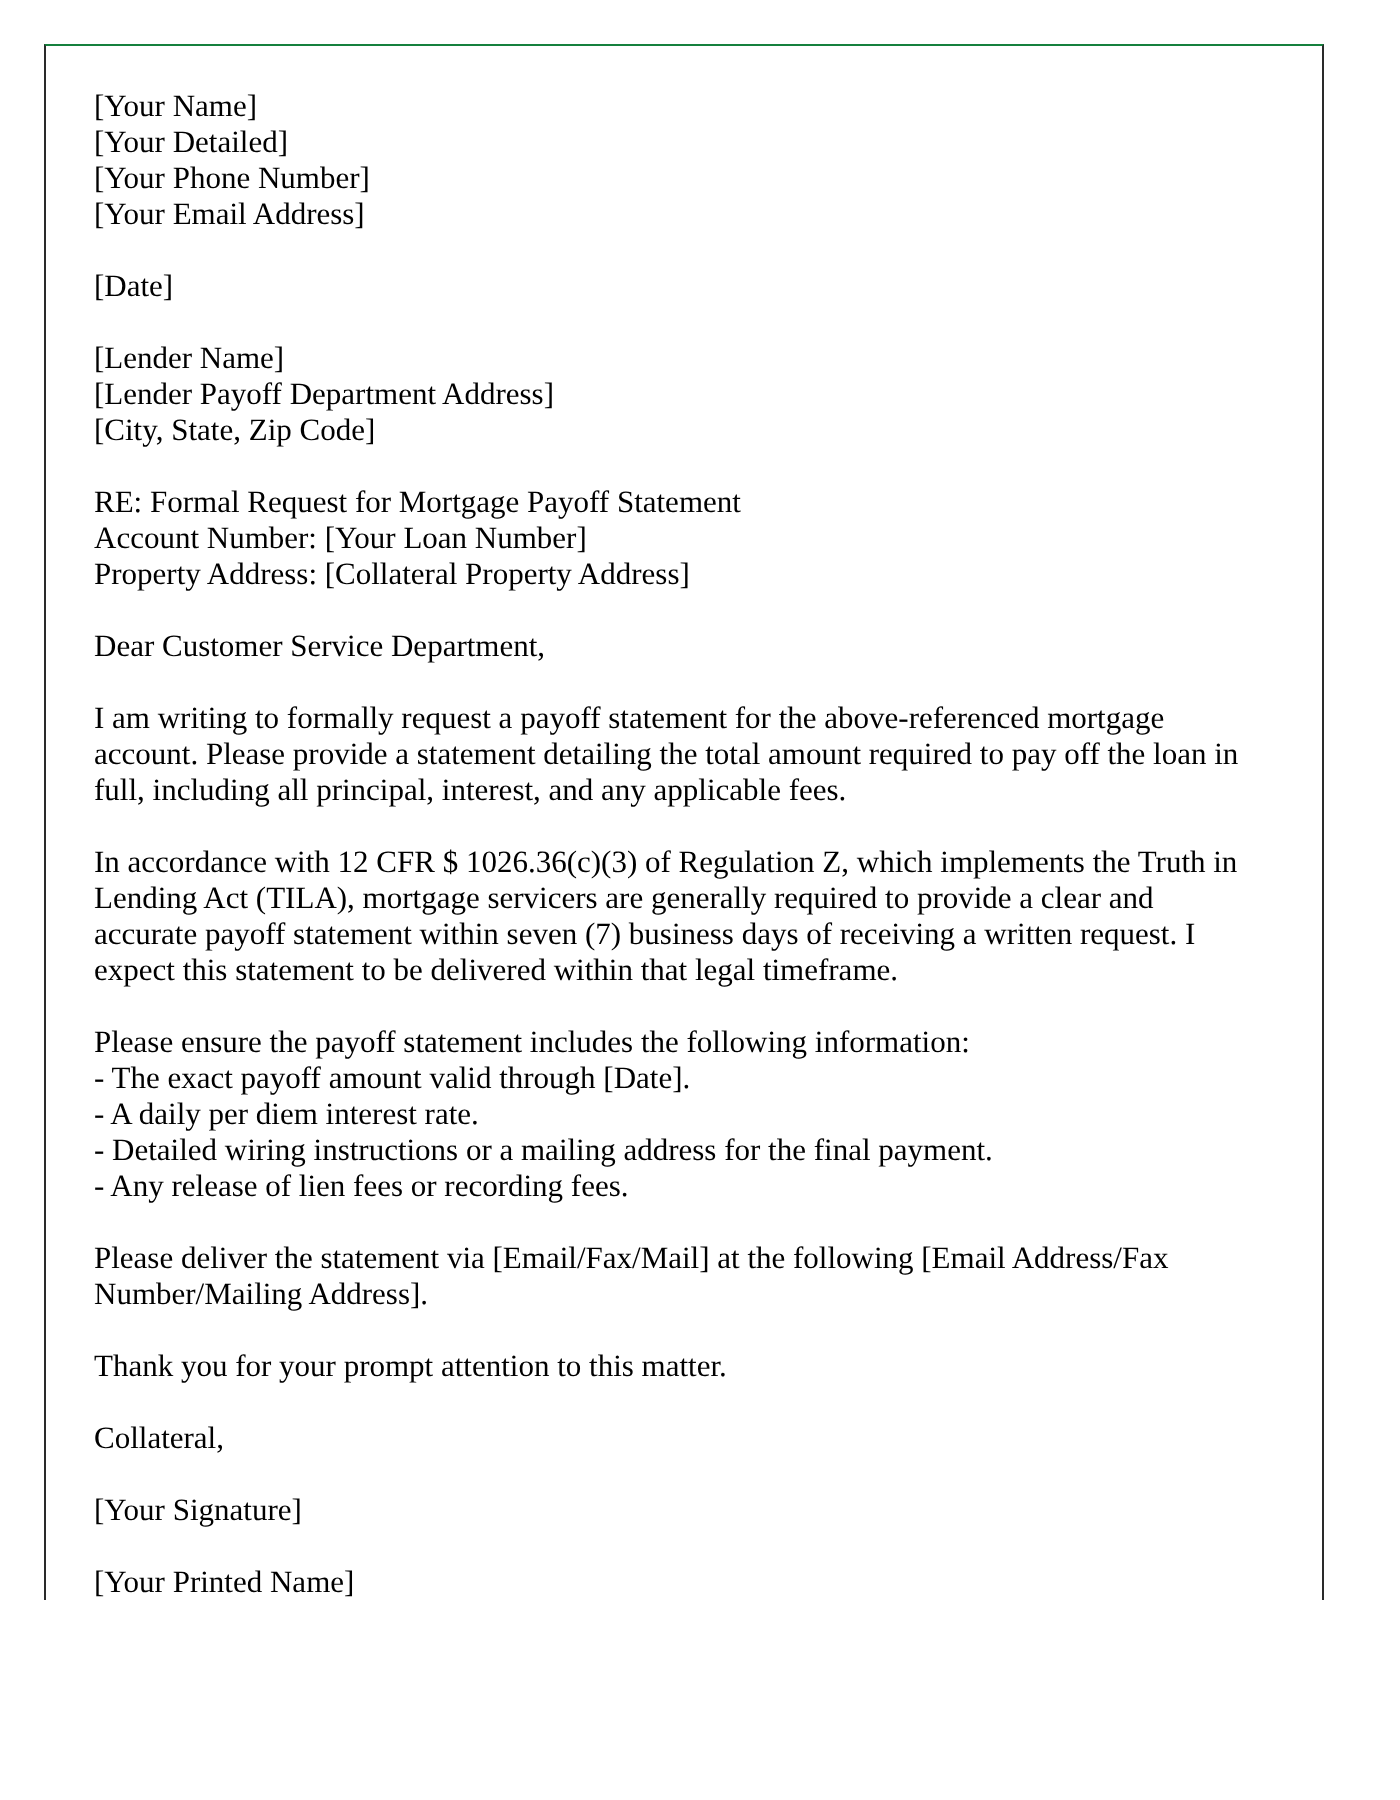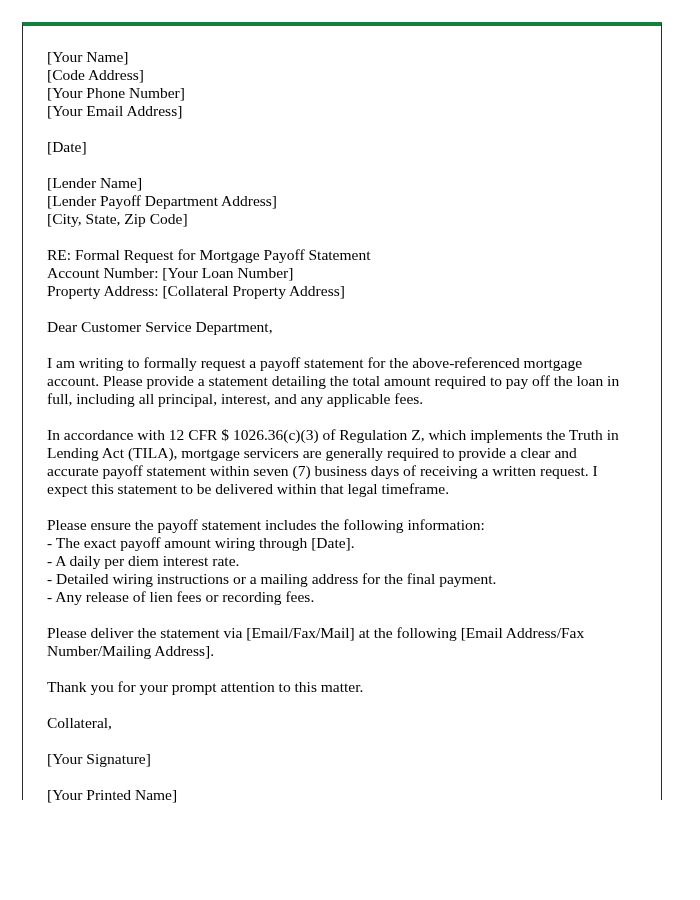--- a/index.html
+++ b/index.html
@@ -18,21 +18,21 @@
   }
 
   
   #letter-frame {
     position: absolute;
     left: 22px;
     top: 22px;
     width: 640px;
     height: 778px;
     box-sizing: border-box;
-    border-top: 4px solid #15803d;
+    border-top: 1px solid #15803d;
     border-left: 1px solid #2a2a2a;
     border-right: 1px solid #2a2a2a;
     border-bottom: none;
     background: #ffffff;
   }
 
   #letter-body {
     position: absolute;
     left: 24px;
     top: 22px;
@@ -69,21 +69,21 @@
   }
 </style>
 </head>
 <body>
 
 <div id="letter-frame">
   <div id="letter-body">
 
     <div class="block">
       <div class="line">[Your Name]</div>
-      <div class="line">[Code Address]</div>
+      <div class="line">[Your Detailed]</div>
       <div class="line">[Your Phone Number]</div>
       <div class="line">[Your Email Address]</div>
     </div>
 
     <div class="block">
       <div class="line">[Date]</div>
     </div>
 
     <div class="block">
       <div class="line">[Lender Name]</div>
@@ -100,21 +100,21 @@
     <div class="block">
       <div class="line">Dear Customer Service Department,</div>
     </div>
 
     <p class="para">I am writing to formally request a payoff statement for the above-referenced mortgage account. Please provide a statement detailing the total amount required to pay off the loan in full, including all principal, interest, and any applicable fees.</p>
 
     <p class="para">In accordance with 12 CFR $ 1026.36(c)(3) of Regulation Z, which implements the Truth in Lending Act (TILA), mortgage servicers are generally required to provide a clear and accurate payoff statement within seven (7) business days of receiving a written request. I expect this statement to be delivered within that legal timeframe.</p>
 
     <div class="block">
       <div class="line">Please ensure the payoff statement includes the following information:</div>
-      <div class="list-item">- The exact payoff amount wiring through [Date].</div>
+      <div class="list-item">- The exact payoff amount valid through [Date].</div>
       <div class="list-item">- A daily per diem interest rate.</div>
       <div class="list-item">- Detailed wiring instructions or a mailing address for the final payment.</div>
       <div class="list-item">- Any release of lien fees or recording fees.</div>
     </div>
 
     <p class="para">Please deliver the statement via [Email/Fax/Mail] at the following [Email Address/Fax Number/Mailing Address].</p>
 
     <p class="para">Thank you for your prompt attention to this matter.</p>
 
     <div class="block">

